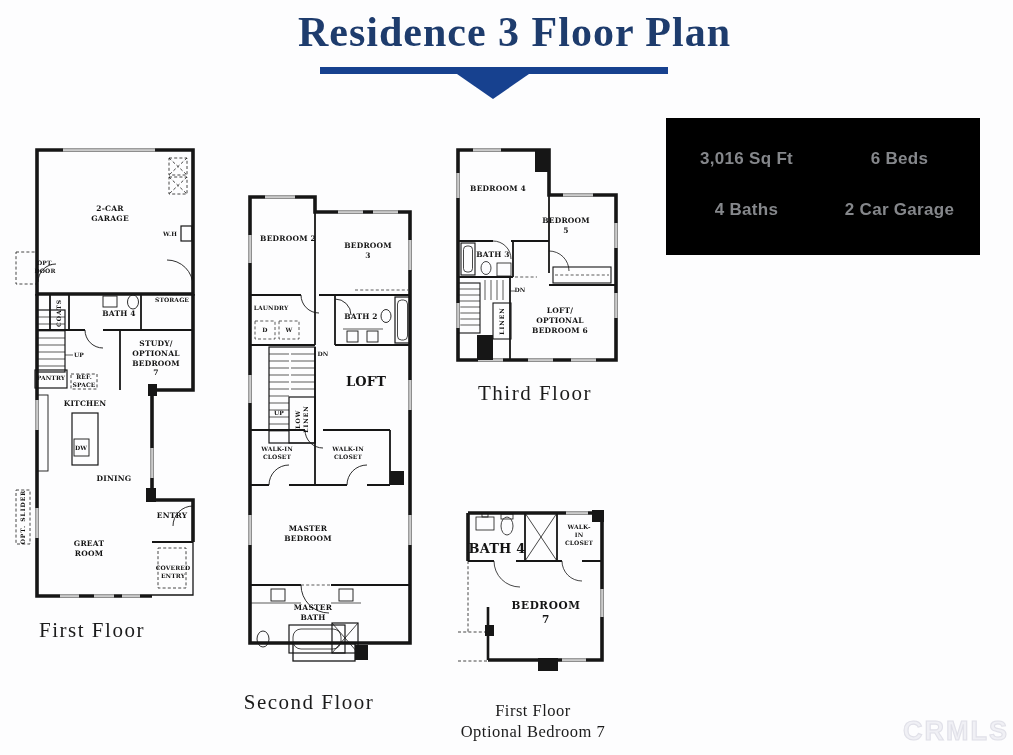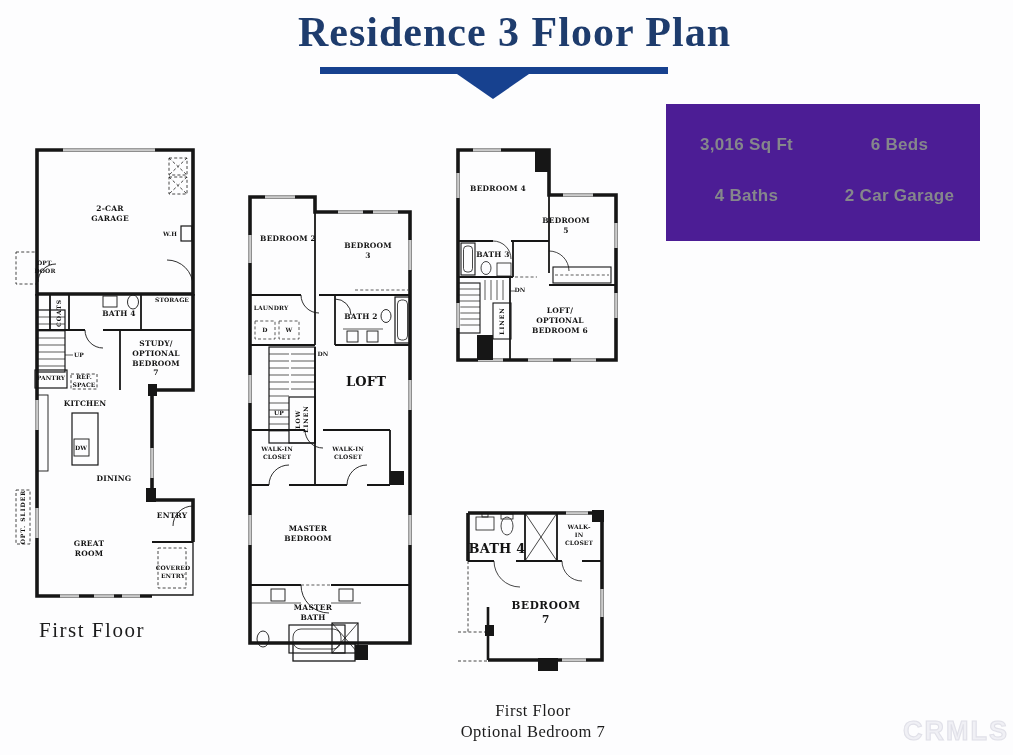--- a/index.html
+++ b/index.html
@@ -6,21 +6,21 @@
   .canvas{position:relative;width:1013px;height:755px;background:#fdfdfe;overflow:hidden;
           font-family:"Liberation Serif",serif;}
   
   .title{position:absolute;top:8px;left:0;width:100%;margin:0;text-align:center;
          font:600 42px "Liberation Serif",serif;color:#1e3c6d;letter-spacing:1px;padding-left:8px;}
   .bar{position:absolute;left:320px;top:67px;width:348px;height:7px;background:#17418f;}
   .arrow{position:absolute;left:457px;top:74px;width:0;height:0;
          border-left:36px solid transparent;border-right:36px solid transparent;
          border-top:25px solid #17418f;}
   
-  .stats{position:absolute;left:666px;top:104px;width:314px;height:137px;background:#4c1d95;
+  .stats{position:absolute;left:666px;top:118px;width:314px;height:137px;background:#000000;
          display:grid;grid-template-columns:1fr 1fr;grid-template-rows:1fr 1fr;
          align-items:center;justify-items:center;padding:16px 4px 20px;box-sizing:border-box;}
   .stat{color:#85878b;font:700 17px "Liberation Sans",sans-serif;letter-spacing:.3px;}
   
   .plan{position:absolute;}
   .plan svg{position:absolute;left:0;top:0;}
   .rl{position:absolute;transform:translate(-50%,-50%);text-align:center;color:#141414;
       font:700 7.5px "DejaVu Serif",serif;letter-spacing:.2px;line-height:1.3;
       white-space:pre-line;}
   .rl.xs{font-size:6px;letter-spacing:.1px;}
@@ -330,18 +330,20 @@
         <rect x="27" y="128" width="9" height="11"></rect>
       </g>
     </svg>
     <span class="rl md" style="left:39px;top:52px">BATH 4</span>
     <span class="rl xs" style="left:121px;top:38px">WALK-IN
 CLOSET</span>
     <span class="rl lg" style="left:88px;top:116px">BEDROOM 7</span>
   </div>
 
   <div class="caption" id="cap-first">First Floor</div>
+  <div class="caption" id="cap-second">Second Floor</div>
+  <div class="caption" id="cap-third">Third Floor</div>
   <div class="caption" id="cap-opt">First Floor
 Optional Bedroom 7</div>
 
   <div class="wm">CRMLS</div>
 
 </div>
 
 </body></html>

